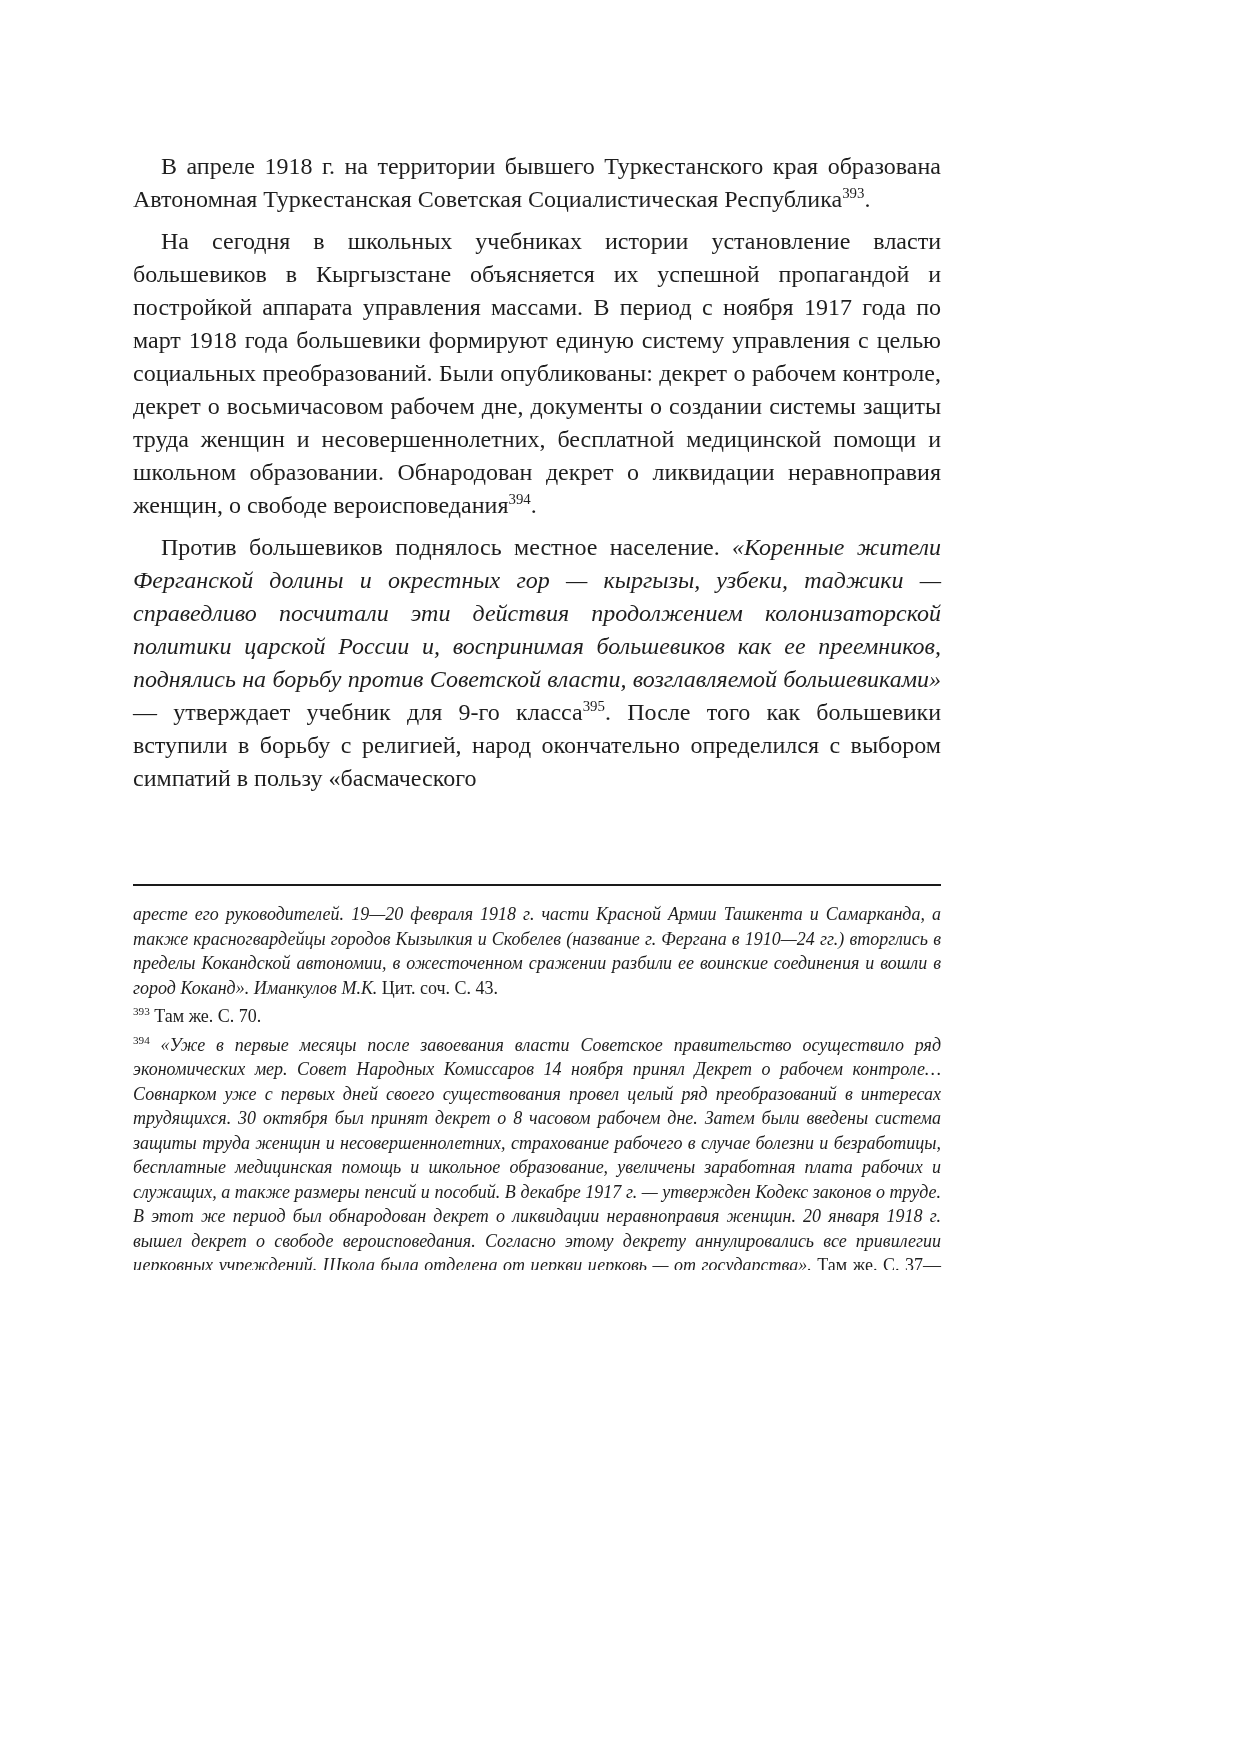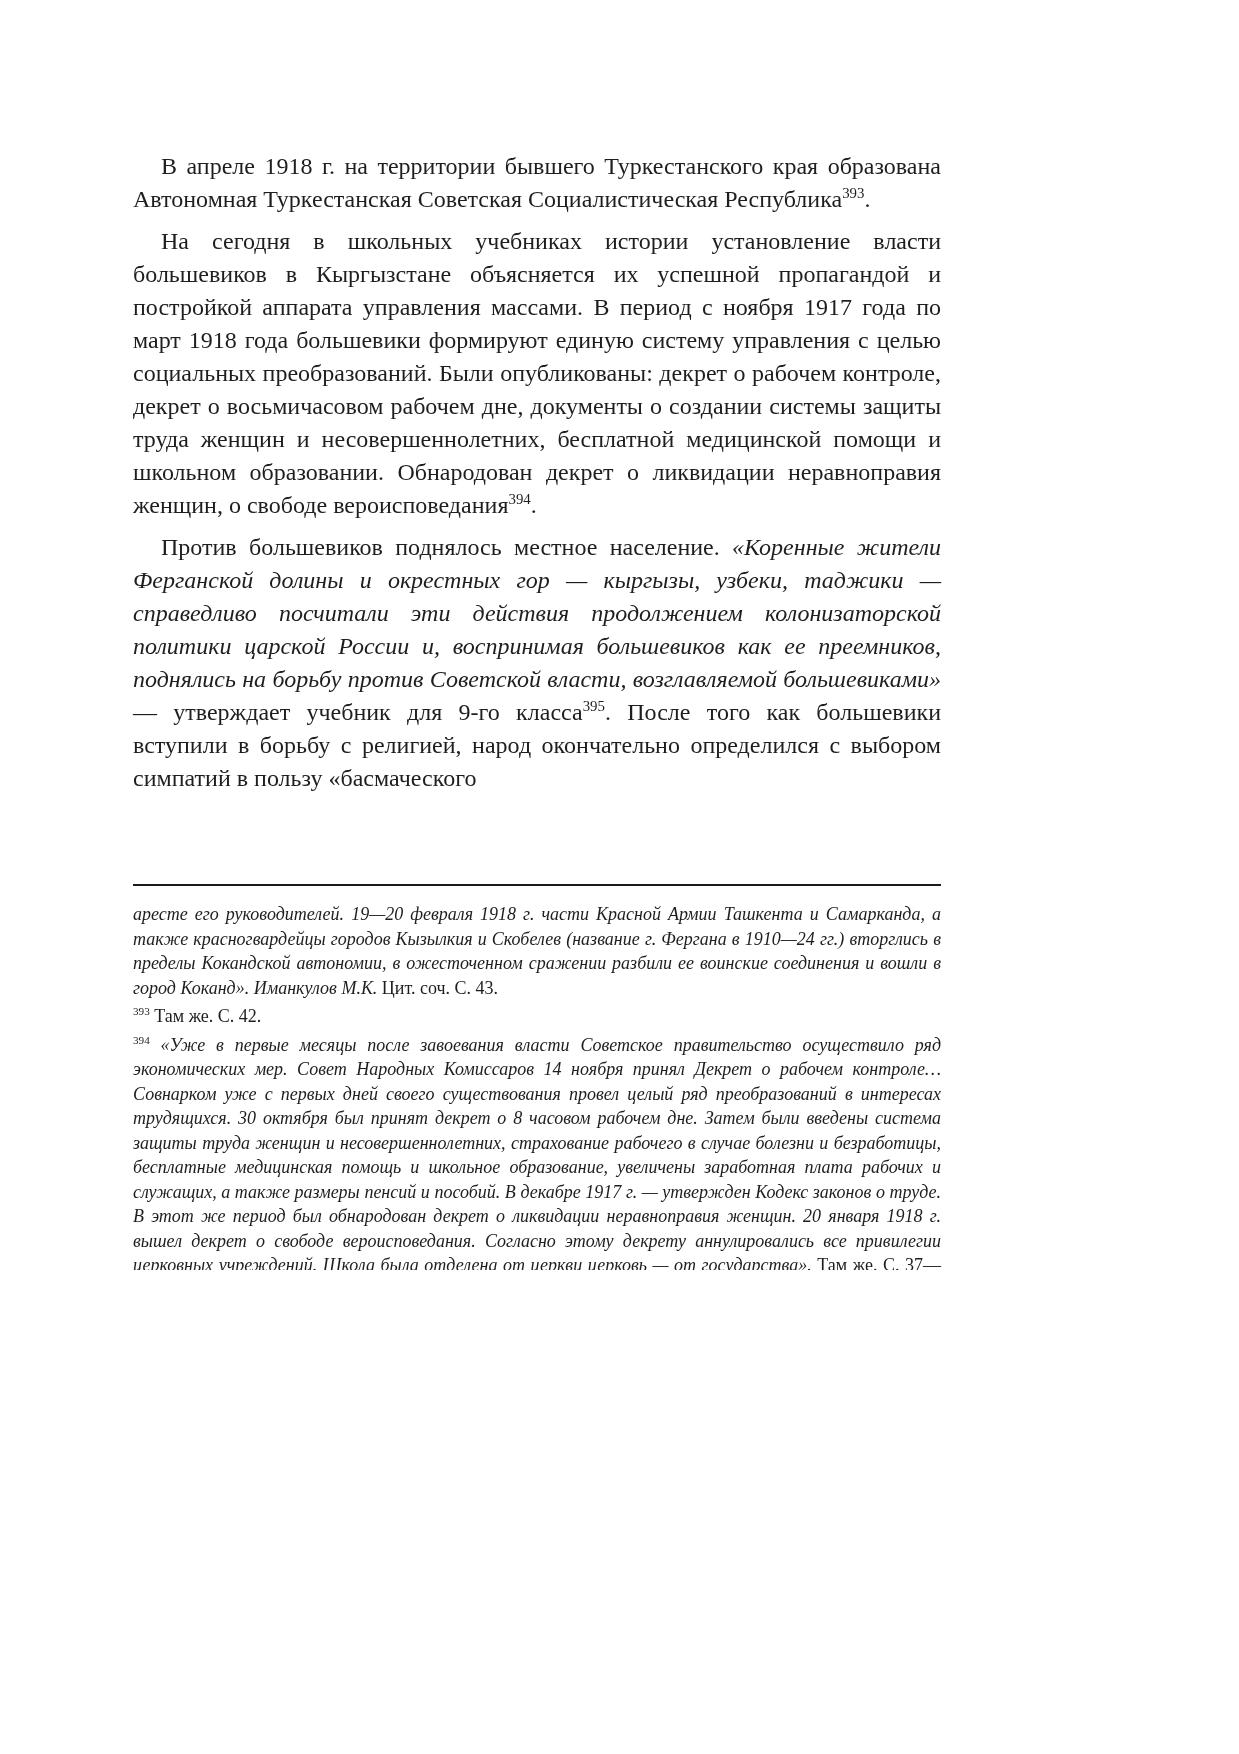--- a/index.html
+++ b/index.html
@@ -73,21 +73,21 @@
 
   <main class="body-text">
     <p><span>В апреле 1918 г. на территории бывшего Туркестанского края образована Автономная Туркестанская Советская Социалистическая Республика</span><sup>393</sup><span>.</span></p>
     <p><span>На сегодня в школьных учебниках истории установление власти большевиков в Кыргызстане объясняется их успешной пропагандой и постройкой аппарата управления массами. В период с ноября 1917 года по март 1918 года большевики формируют единую систему управления с целью социальных преобразований. Были опубликованы: декрет о рабочем контроле, декрет о восьмичасовом рабочем дне, документы о создании системы защиты труда женщин и несовершеннолетних, бесплатной медицинской помощи и школьном образовании. Обнародован декрет о ликвидации неравноправия женщин, о свободе вероисповедания</span><sup>394</sup><span>.</span></p>
     <p><span>Против большевиков поднялось местное население. </span><span class="it">«Коренные жители Ферганской долины и окрестных гор — кыргызы, узбеки, таджики — справедливо посчитали эти действия продолжением колонизаторской политики царской России и, воспринимая большевиков как ее преемников, поднялись на борьбу против Советской власти, возглавляемой большевиками»</span><span> — утверждает учебник для 9-го класса</span><sup>395</sup><span>. После того как большевики вступили в борьбу с религией, народ окончательно определился с выбором симпатий в пользу «басмаческого</span></p>
   </main>
 
   <section class="footnotes">
     <hr class="fn-rule">
     <p><span class="it">аресте его руководителей. 19—20 февраля 1918 г. части Красной Армии Ташкента и Самарканда, а также красногвардейцы городов Кызылкия и Скобелев (название г. Фергана в 1910—24 гг.) вторглись в пределы Кокандской автономии, в ожесточенном сражении разбили ее воинские соединения и вошли в город Коканд». Иманкулов М.К.</span><span> Цит. соч. С. 43.</span></p>
-    <p><sup>393</sup><span> Там же. С. 42.</span></p>
+    <p><sup>393</sup><span> Там же. С. 70.</span></p>
     <p><sup>394</sup><span> </span><span class="it">«Уже в первые месяцы после завоевания власти Советское правительство осуществило ряд экономических мер. Совет Народных Комиссаров 14 ноября принял Декрет о рабочем контроле…Совнарком уже с первых дней своего существования провел целый ряд преобразований в интересах трудящихся. 30 октября был принят декрет о 8 часовом рабочем дне. Затем были введены система защиты труда женщин и несовершеннолетних, страхование рабочего в случае болезни и безработицы, бесплатные медицинская помощь и школьное образование, увеличены заработная плата рабочих и служащих, а также размеры пенсий и пособий. В декабре 1917 г. — утвержден Кодекс законов о труде. В этот же период был обнародован декрет о ликвидации неравноправия женщин. 20 января 1918 г. вышел декрет о свободе вероисповедания. Согласно этому декрету аннулировались все привилегии церковных учреждений. Школа была отделена от церкви церковь — от государства».</span><span> Там же. С. 37—38.</span></p>
     <p><sup>395</sup><span> Там же. С. 27.</span></p>
   </section>
 
   <footer>
     <div class="running-title">В ШКОЛЬНЫХ УЧЕБНИКАХ ИСТОРИИ НОВЫХ НЕЗАВИСИМЫХ ГОСУДАРСТВ</div>
     <div class="page-number">125</div>
   </footer>
 
 </div>

